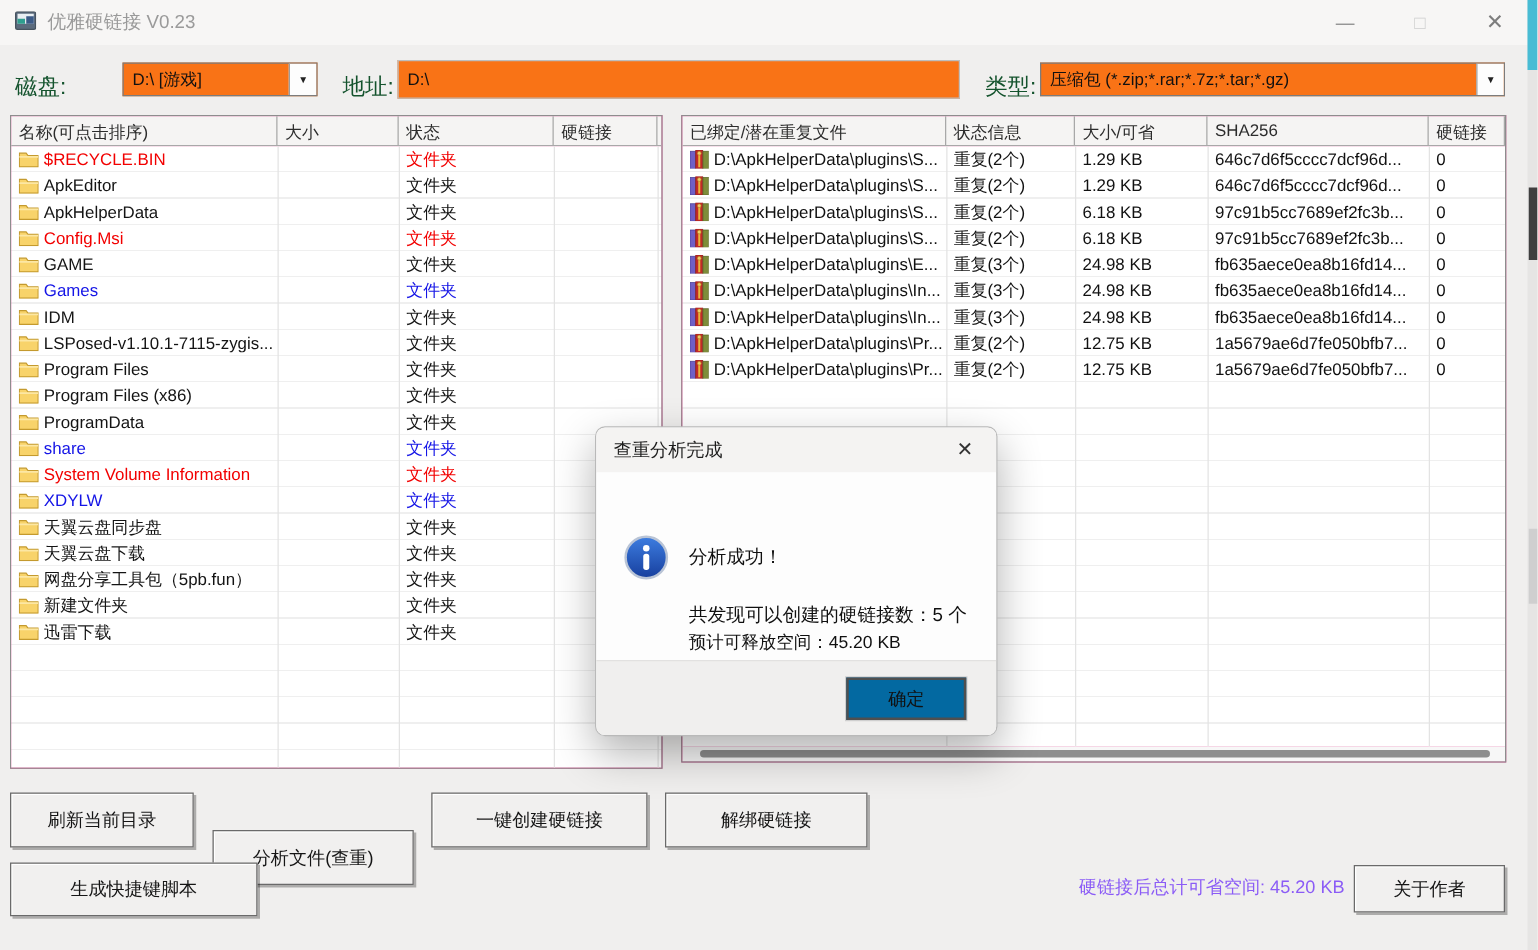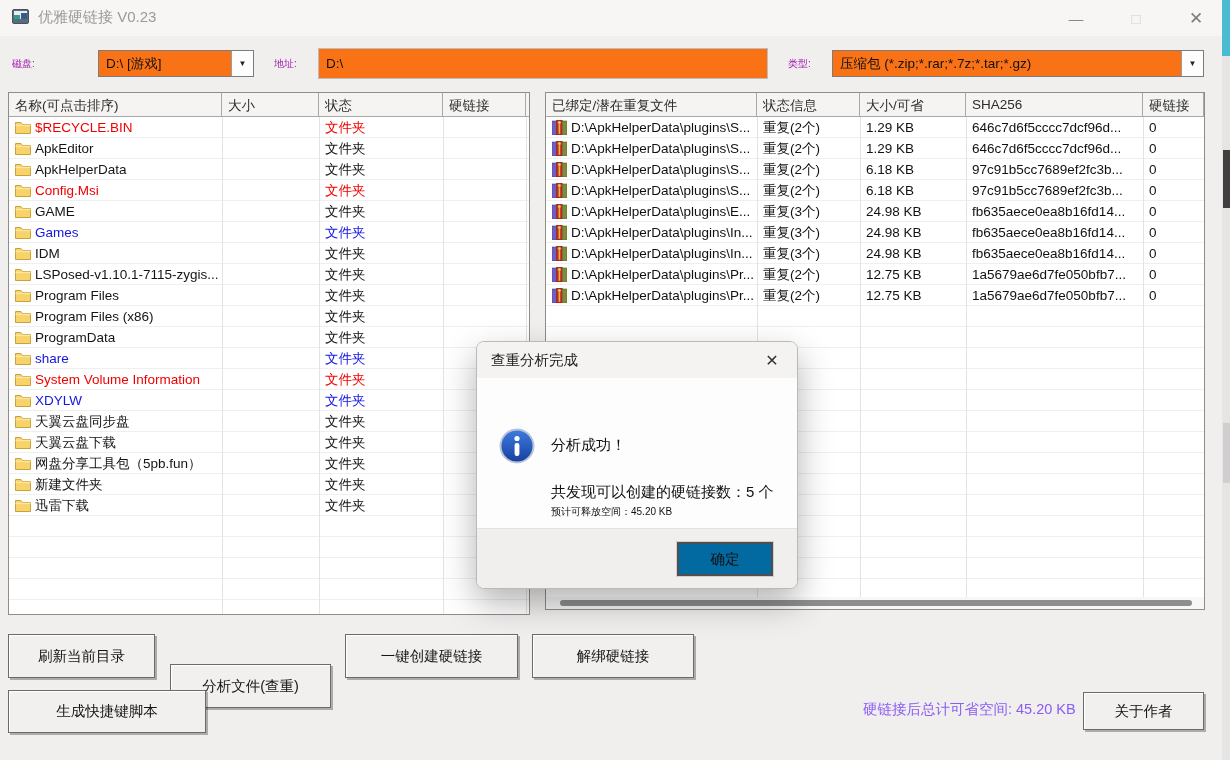--- a/index.html
+++ b/index.html
@@ -17,21 +17,21 @@
   .winbtn{position:absolute;top:4px;width:46px;height:28px;display:flex;align-items:center;justify-content:center;font-size:15px;color:#8a8a8a;}
   .winbtn.min{left:1053px;}
   .winbtn.max{left:1113px;color:#cfcfcf;}
   .winbtn.close{left:1173px;color:#7d7d7d;font-size:17px;}
   
   .edge-strip{position:absolute;right:0;top:0;width:8px;height:760px;background:#e6e5e4;z-index:5;}
   .edge-teal{position:absolute;right:0;top:0;width:8px;height:56px;background:#49bcd4;}
   .edge-dark{position:absolute;right:0;top:150px;width:7px;height:58px;background:#3f3f3f;}
   .edge-thumb{position:absolute;right:0;top:423px;width:7px;height:60px;background:#cfcfcf;}
   
-  .lbl{position:absolute;font-size:10px;color:#a21caf;}
+  .lbl{position:absolute;font-size:18px;color:#14532d;}
   .combo,.textbox{
     position:absolute;background:#f97316;border:1px solid #7c7c7c;box-sizing:border-box;
     font-size:13.5px;display:flex;align-items:center;
   }
   .combo .val{padding-left:7px;flex:1;white-space:nowrap;overflow:hidden;}
   .combo .arrowbox{width:21px;align-self:stretch;border-left:1px solid #9c9c9c;display:flex;align-items:center;justify-content:center;background:#fdfdfd;}
   .combo .arrowbox span{font-size:8px;color:#222;}
   .textbox{padding-left:7px;}
   
   .panel{position:absolute;background:#ec4899;border:1px solid #8d8d8d;box-sizing:border-box;}
@@ -55,21 +55,21 @@
   
   .dialog{position:absolute;left:476px;top:341px;width:322px;height:248px;background:#fff;
     border:1px solid #b9b9b9;border-radius:8px;box-shadow:0 14px 34px rgba(0,0,0,.30);z-index:10;overflow:hidden;box-sizing:border-box;}
   .dlg-title{height:36px;background:#f4f3f2;display:flex;align-items:center;padding:0 14px;}
   .dlg-title .t{font-size:14.5px;color:#1c1c1c;flex:1;}
   .dlg-title .x{font-size:16px;color:#333;width:22px;text-align:center;}
   .dlg-body{position:relative;height:150px;background:#fdfdfd;}
   .dlg-icon{position:absolute;left:22px;top:50px;width:36px;height:36px;}
   .dlg-msg{position:absolute;left:74px;top:58px;font-size:15px;color:#101010;}
   .dlg-d1{position:absolute;left:74px;top:105px;font-size:15px;color:#101010;}
-  .dlg-d2{position:absolute;left:74px;top:127px;font-size:10px;color:#101010;}
+  .dlg-d2{position:absolute;left:74px;top:127px;font-size:14px;color:#101010;}
   .dlg-foot{height:62px;background:#f0efee;border-top:1px solid #e2e1e0;position:relative;}
   .okbtn{position:absolute;right:24px;top:13px;width:96px;height:34px;background:#0369a1;
     border:2px solid #4f4f4f;box-shadow:0 0 0 1px #cfcfcf;font-size:14.5px;
     display:flex;align-items:center;justify-content:center;box-sizing:border-box;}
   
   .pushbtn{position:absolute;background:#f1f0ef;border:1px solid #6a6a6a;box-sizing:border-box;
     display:flex;align-items:center;justify-content:center;font-size:14.5px;color:#151515;
     box-shadow:2px 2px 0 rgba(0,0,0,.28), inset 1px 1px 0 #ffffff;}
   .status-text{position:absolute;left:863px;top:700px;font-size:14.5px;color:#8b5cf6;}
 </style>

